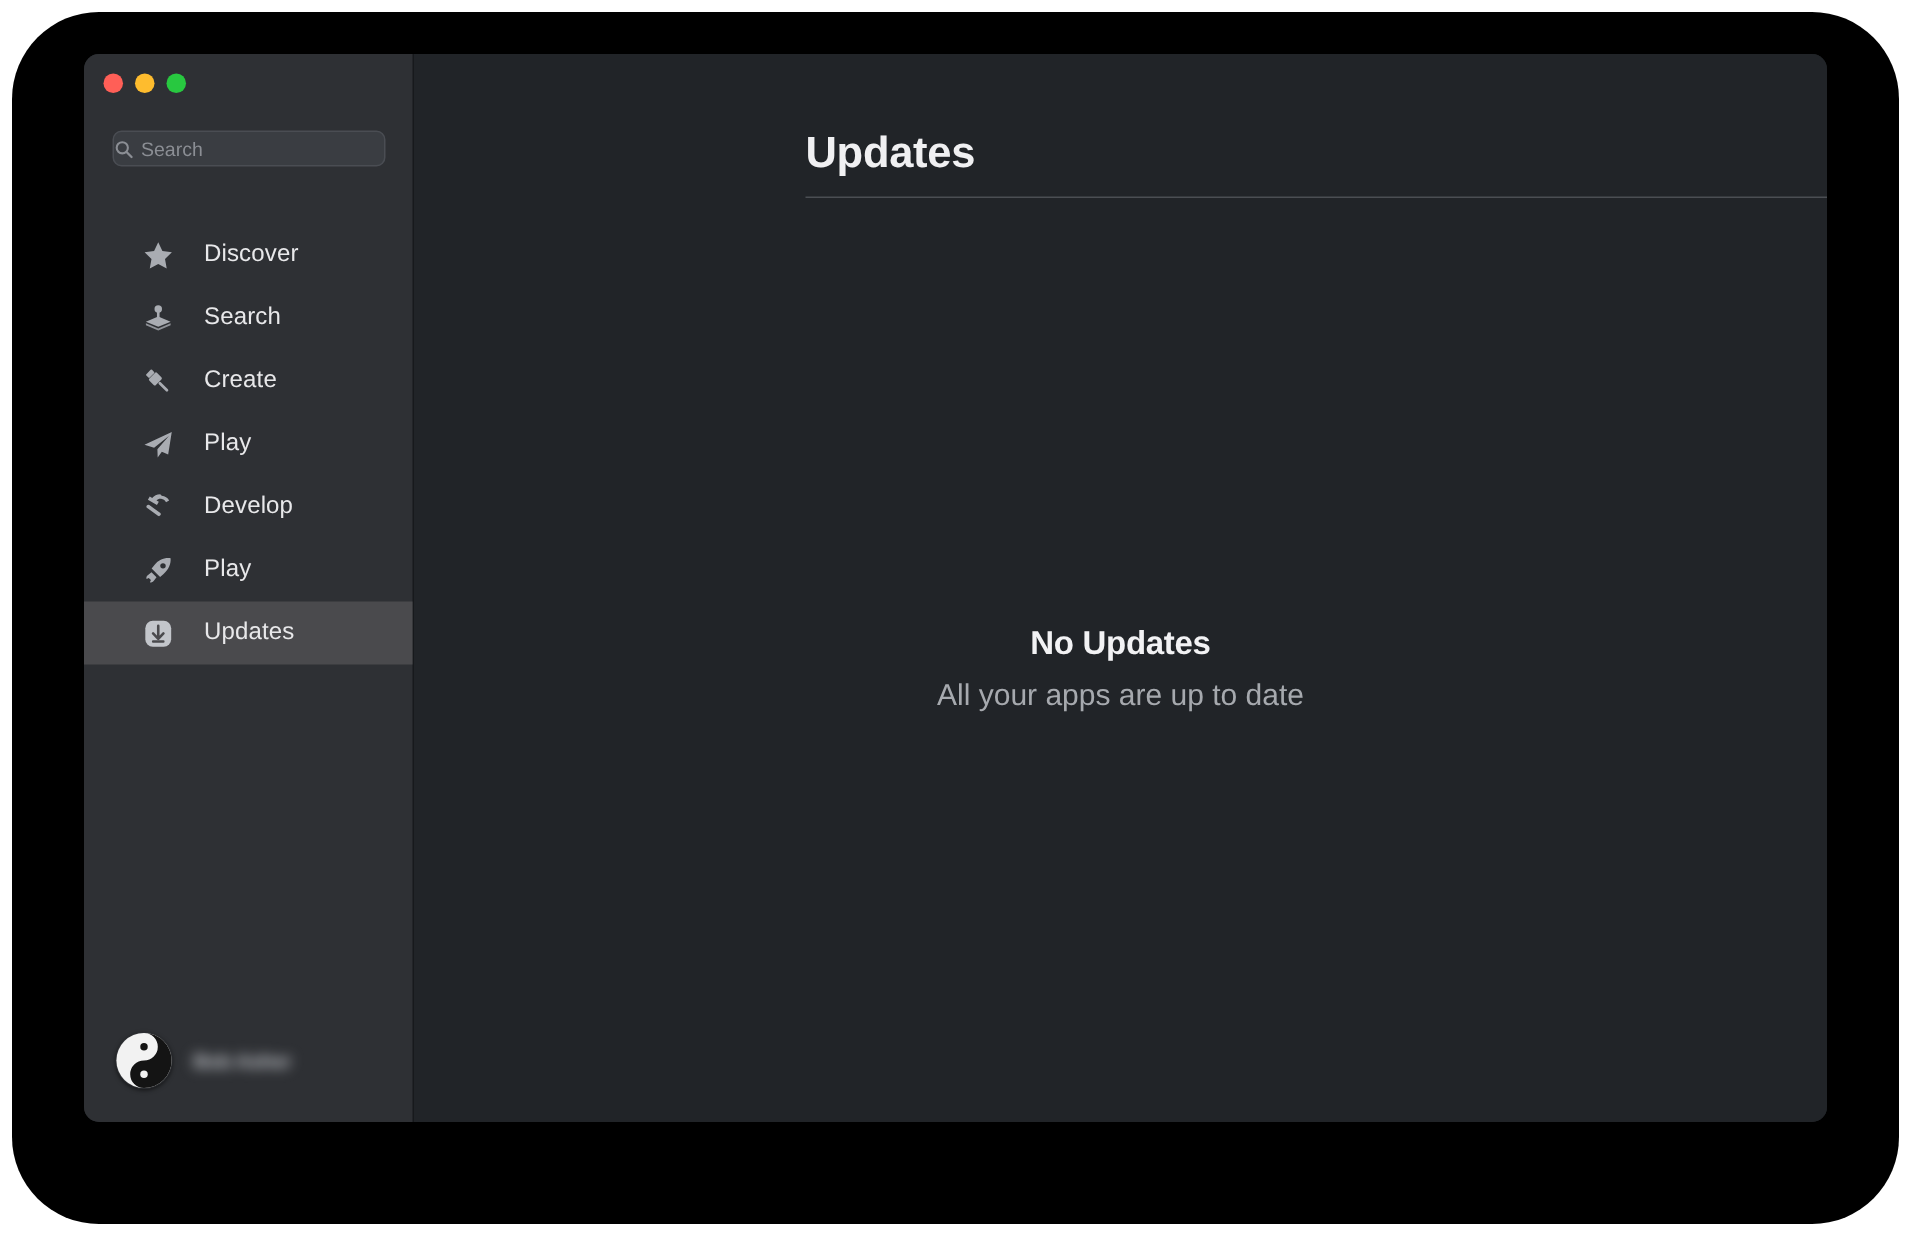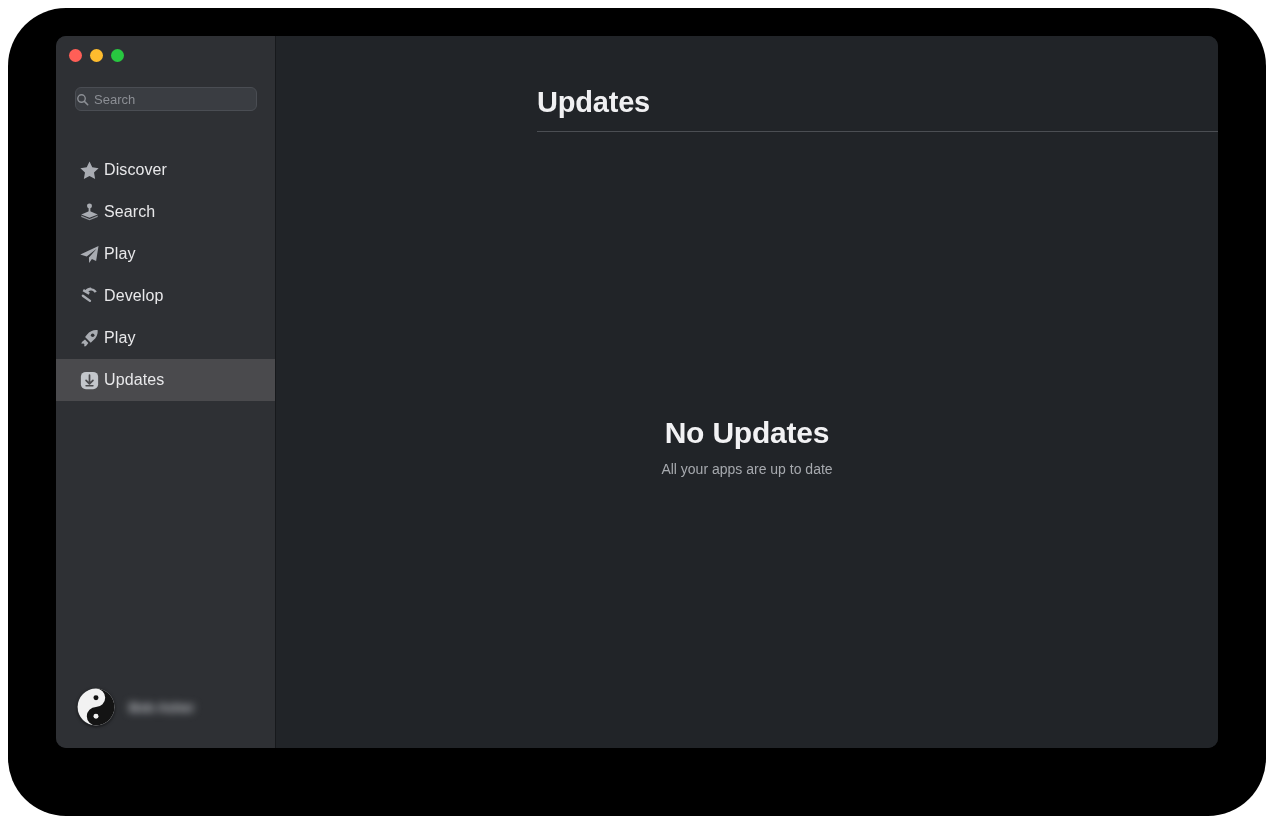--- a/index.html
+++ b/index.html
@@ -71,22 +71,22 @@
 
   .nav-list {
     position: absolute;
     left: 0; top: 113px;
     width: 100%;
   }
   .nav-item {
     height: 42px;
     display: flex;
     align-items: center;
-    padding-left: 20px;
-    gap: 2px;
+    padding-left: 36px;
+    gap: 18px;
     cursor: default;
   }
   .nav-item.selected { background: #4a4a4d; }
   .nav-icon {
     width: 26px; height: 26px;
     display: flex;
     align-items: center;
     justify-content: center;
     flex: 0 0 26px;
   }
@@ -140,28 +140,28 @@
     background: #4b4e53;
   }
 
   #empty-state {
     position: absolute;
     left: 0; right: 0;
     top: 380px;
     text-align: center;
   }
   #empty-title {
-    font-size: 30px;
+    font-size: 22px;
     font-weight: bold;
     color: #f2f2f4;
     letter-spacing: -0.2px;
   }
   #empty-subtitle {
     margin-top: 11px;
-    font-size: 14px;
+    font-size: 20px;
     color: #a6a9ae;
   }
 </style>
 </head>
 <body>
 
 <div id="backdrop"></div>
 
 <div id="window">
 
@@ -201,20 +201,32 @@
           <svg width="23" height="23" viewBox="0 0 24 24">
             <circle cx="12" cy="5.2" r="2.6" fill="#a9acb2"></circle>
             <rect x="11.1" y="7.2" width="1.8" height="5.2" fill="#a9acb2"></rect>
             <path d="M12 10.4l8.6 3.6-8.6 3.6-8.6-3.6z" fill="#a9acb2"></path>
             <path d="M3.4 15.1v1.5L12 20.2l8.6-3.6v-1.5L12 18.7z" fill="#8f9298"></path>
           </svg>
         </span>
         <span class="nav-label">Search</span>
       </div>
 
+      <div class="nav-item">
+        <span class="nav-icon">
+          <svg width="23" height="23" viewBox="0 0 24 24">
+            <g transform="rotate(-45 12 12)">
+              <rect x="9.2" y="2.4" width="5.6" height="3.4" rx="0.7" fill="#a9acb2"></rect>
+              <rect x="8.2" y="6.0" width="7.6" height="6.4" rx="1.1" fill="#a9acb2"></rect>
+              <rect x="11.1" y="12.6" width="1.9" height="8.8" rx="0.9" fill="#a9acb2"></rect>
+            </g>
+          </svg>
+        </span>
+        <span class="nav-label">Create</span>
+      </div>
 
       <div class="nav-item">
         <span class="nav-icon">
           <svg width="23" height="23" viewBox="0 0 24 24">
             <path d="M21.4 3.1L2.4 12.0l6.7 2.1 10.3-8.2-8.0 9.3.2 5.6 2.9-4.0 4.4 2.0z" fill="#a9acb2"></path>
           </svg>
         </span>
         <span class="nav-label">Play</span>
       </div>
 

